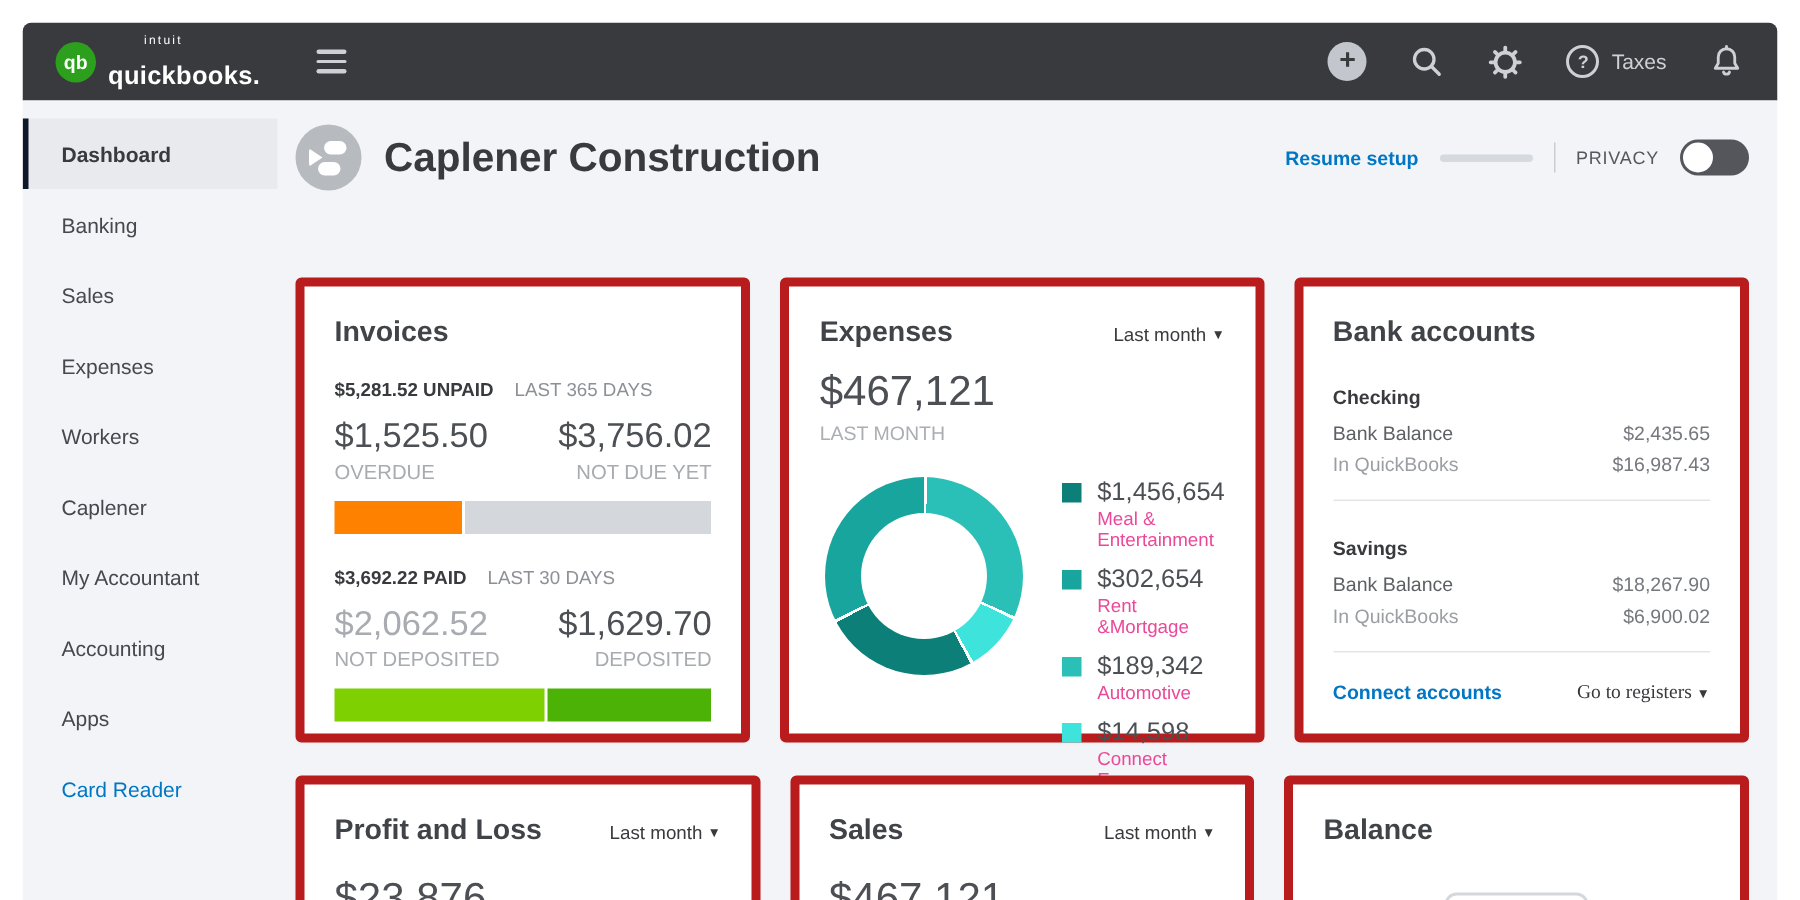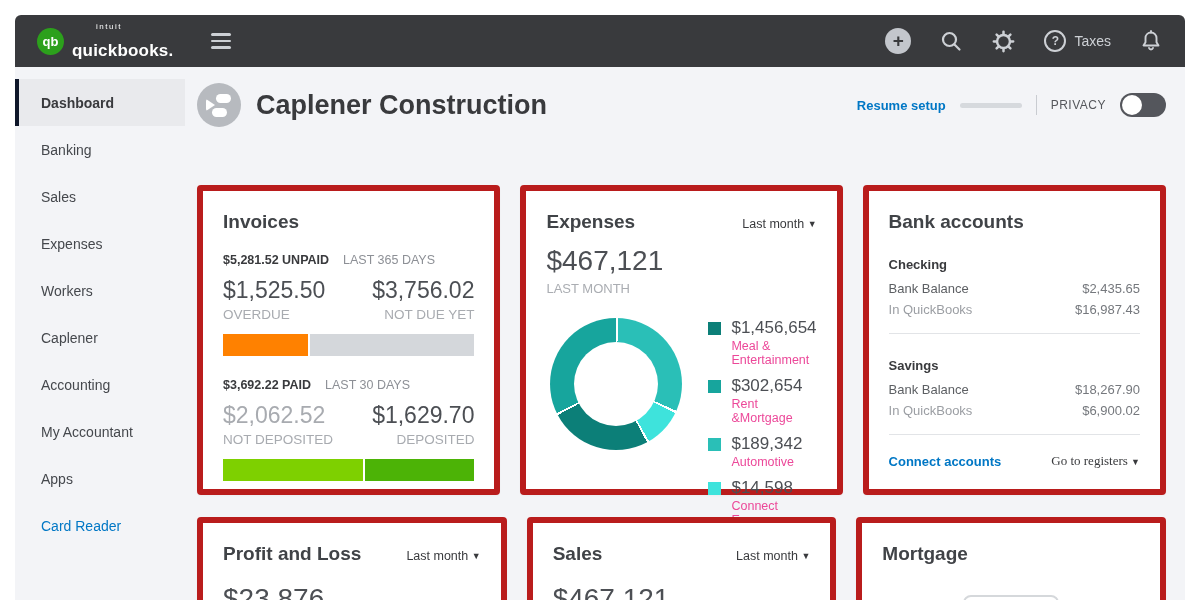--- a/index.html
+++ b/index.html
@@ -176,24 +176,24 @@
       <div class="side-item">
           <span>Expenses</span>
         </div>
       <div class="side-item">
           <span>Workers</span>
         </div>
       <div class="side-item">
           <span>Caplener</span>
         </div>
       <div class="side-item">
+          <span>My Accountant</span>
+        </div>
+      <div class="side-item">
           <span>Accounting</span>
-        </div>
-      <div class="side-item">
-          <span>My Accountant</span>
         </div>
       <div class="side-item">
           <span>Apps</span>
         </div>
       <div class="side-item link">
           <span>Card Reader</span>
         </div>
     </div>
 
     <div class="content">
@@ -356,20 +356,20 @@
             <div class="card-title">Sales</div>
             <div class="filter">
               <span>Last month</span>
               <span class="caret">▼</span>
             </div>
           </div>
           <div class="pl-amount">$467,121</div>
         </div>
 
         <div class="card">
-          <div class="card-title">Mortgage</div>
+          <div class="card-title">Balance</div>
           <div class="discover-box"></div>
         </div>
       </div>
 
     </div>
   </div>
 </div>
 
 </body></html>

